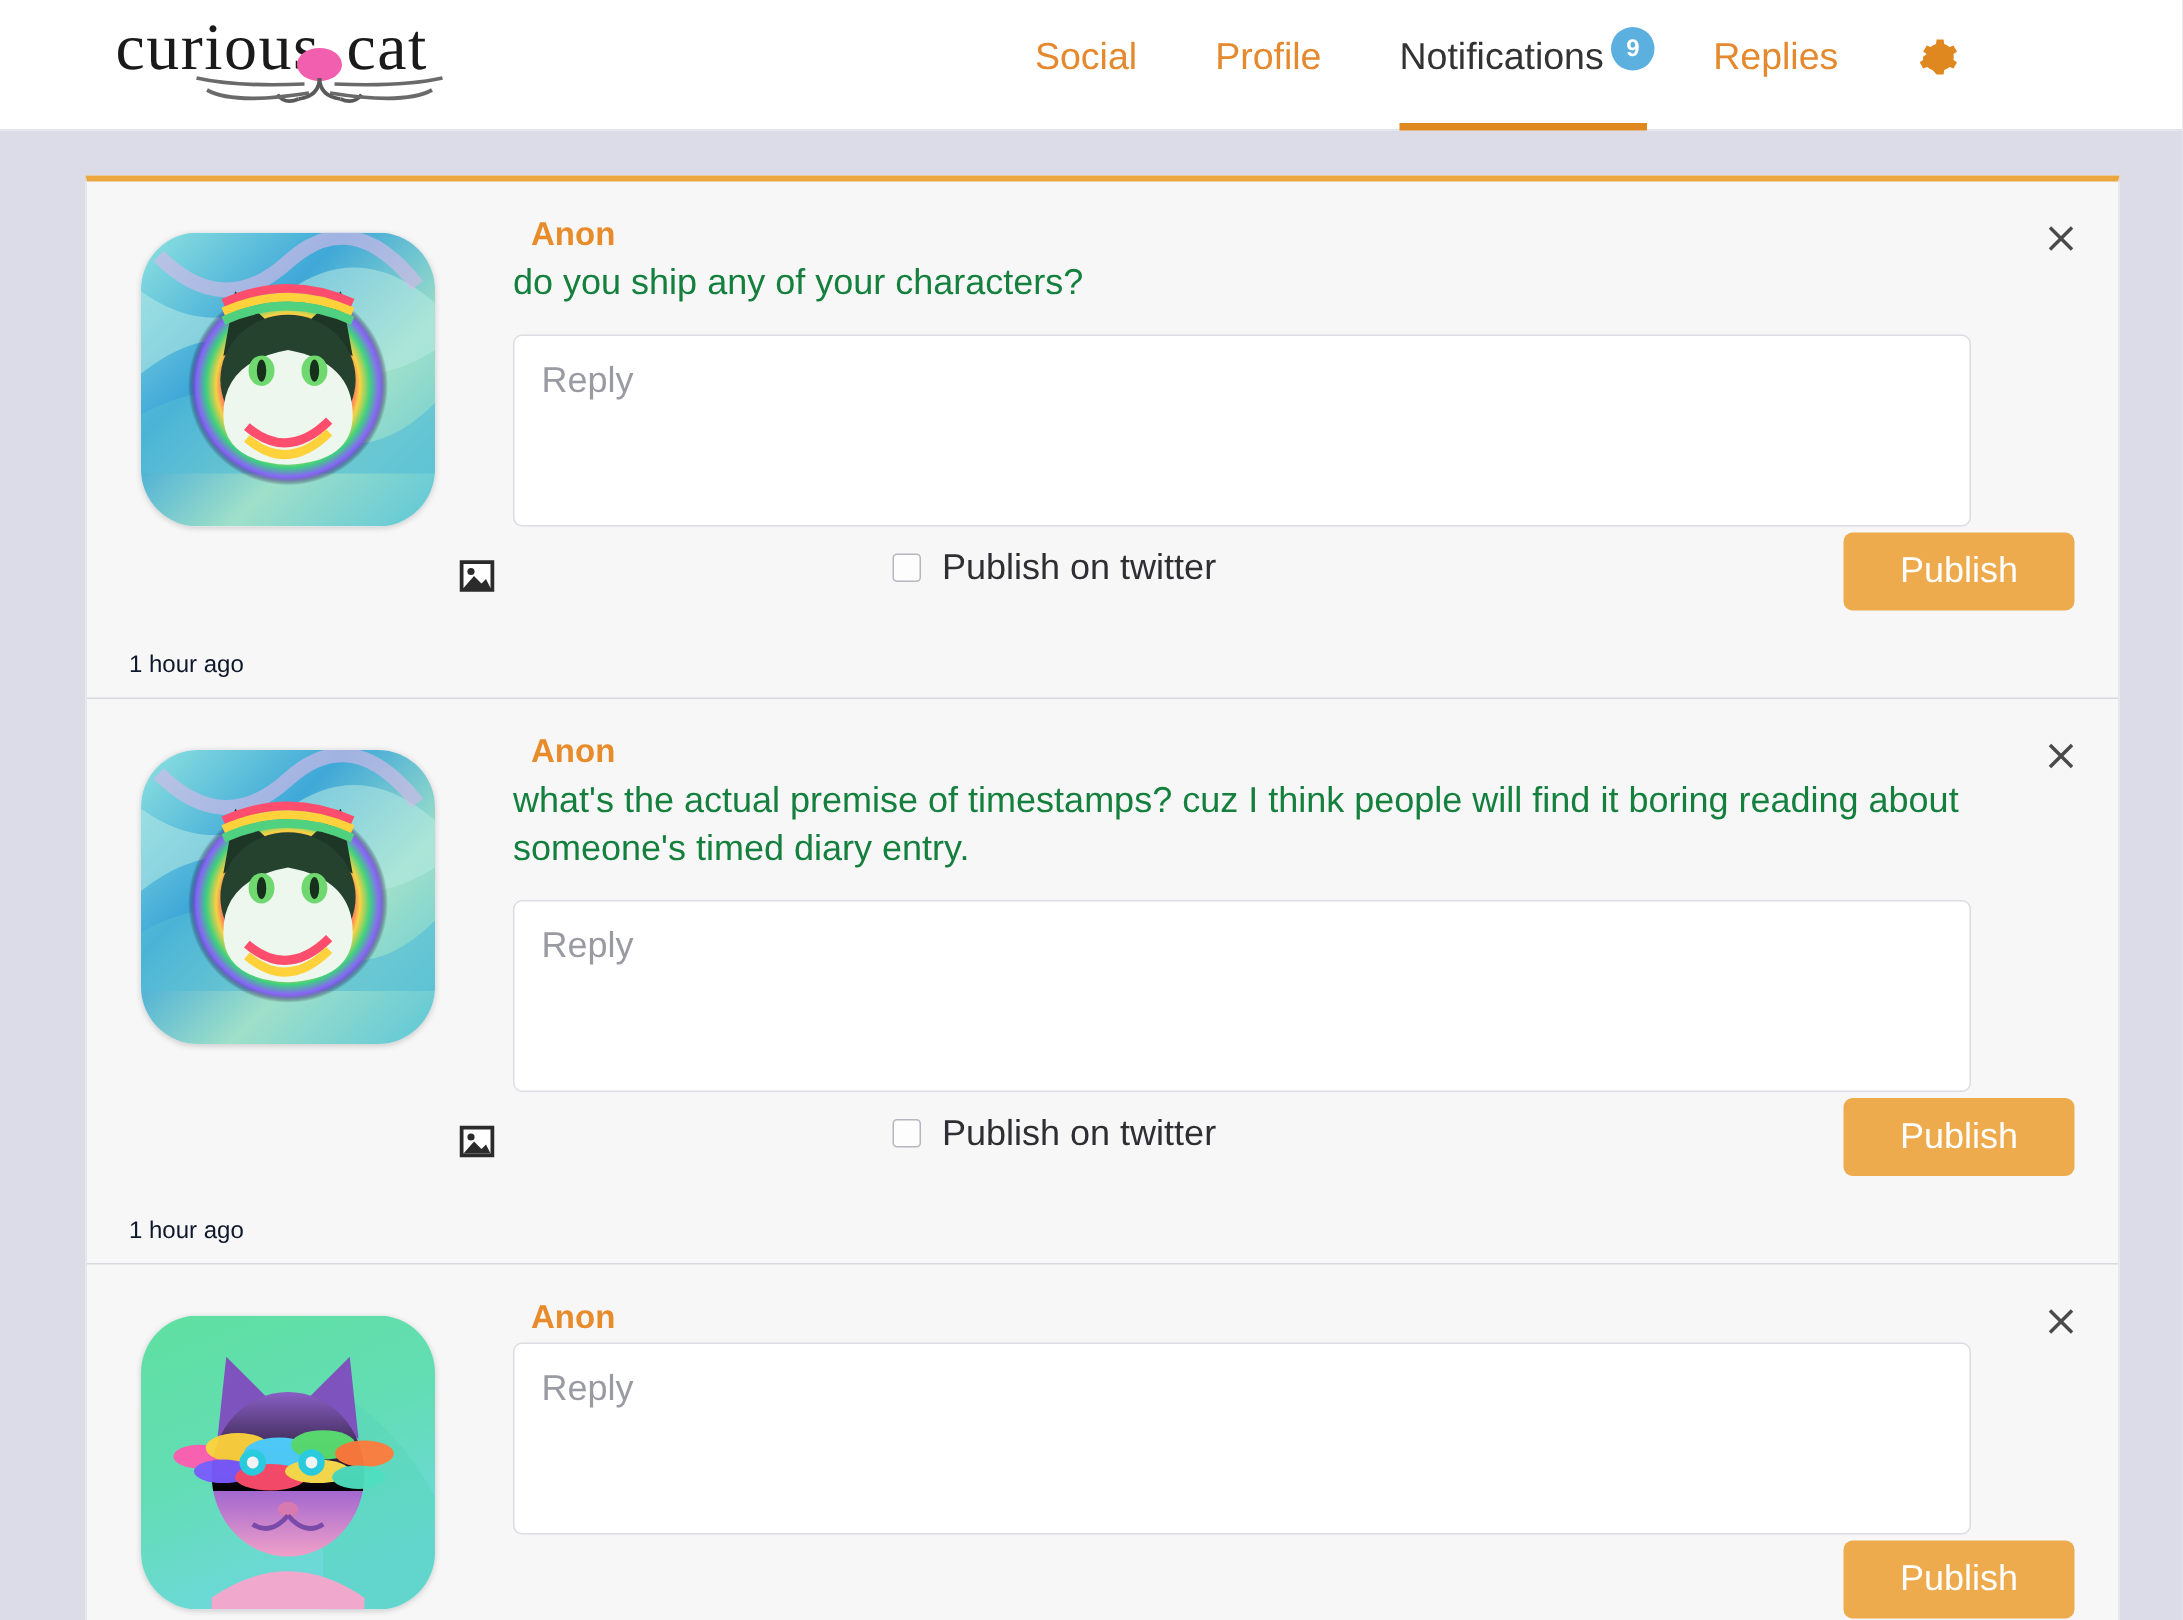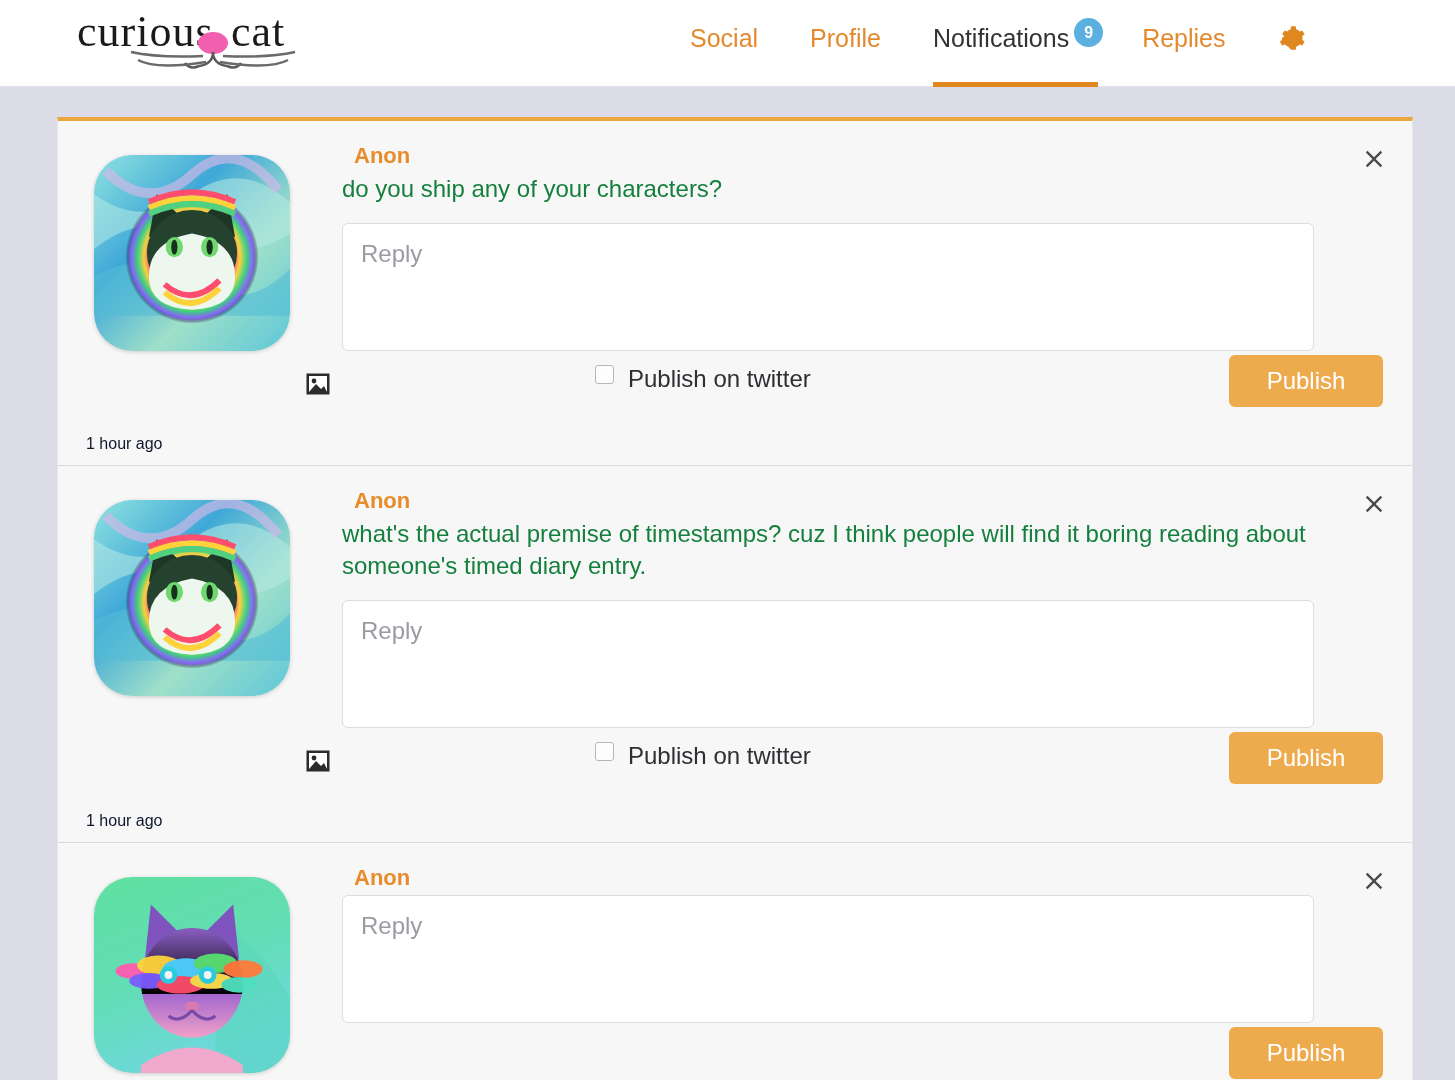--- a/index.html
+++ b/index.html
@@ -167,21 +167,21 @@
     height: 22px;
     cursor: pointer;
   }
   .img-upload svg { display: block; width: 100%; height: 100%; }
 
   .tw-group {
     position: absolute;
     left: 253px;
     top: 14px;
     display: flex;
-    align-items: flex-start;
+    align-items: center;
     cursor: pointer;
   }
   .tw-check {
     width: 19px;
     height: 19px;
     border: 1px solid #b6b6be;
     border-radius: 3px;
     background: #fdfdfd;
     margin-right: 14px;
   }

